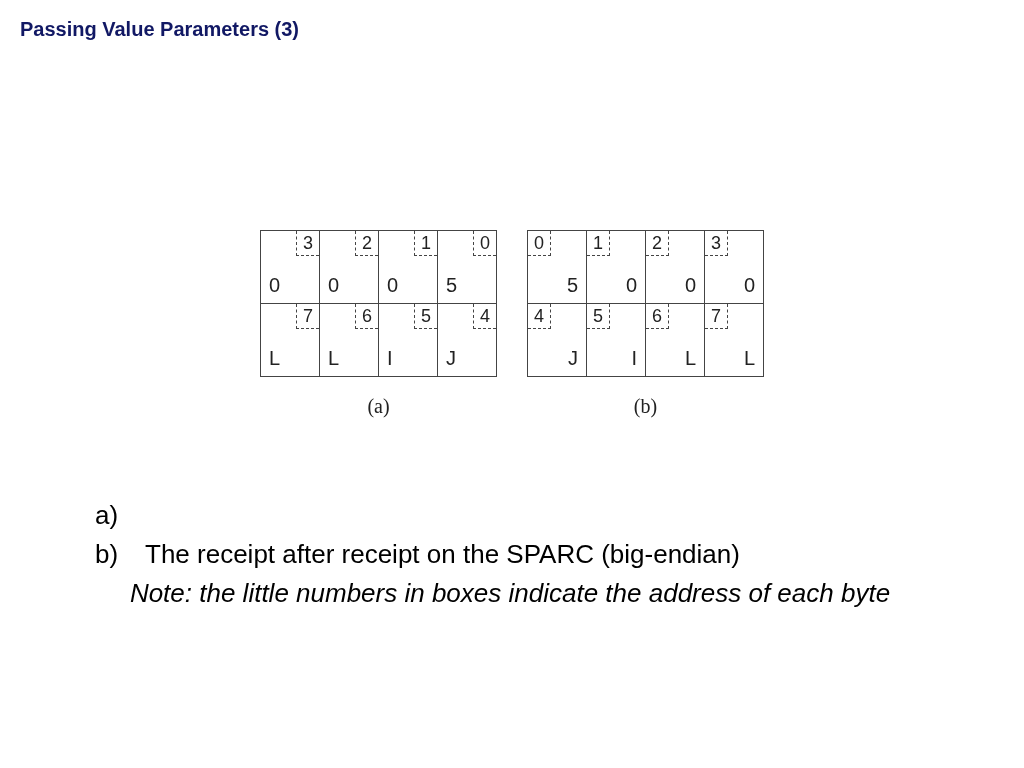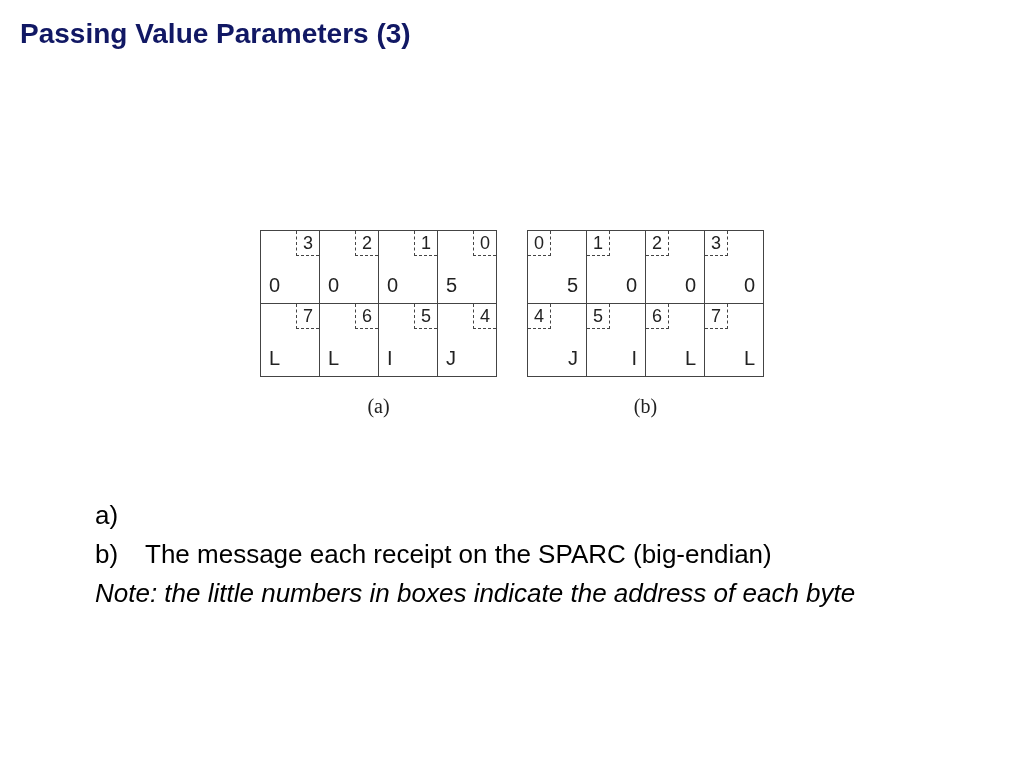--- a/index.html
+++ b/index.html
@@ -16,21 +16,21 @@
     width: 1024px;
     height: 768px;
     box-sizing: border-box;
   }
   .title {
     position: absolute;
     left: 20px;
     top: 18px;
     color: #111864;
     font-weight: bold;
-    font-size: 28px;
+    font-size: 20px;
   }
   .diagram-area {
     position: absolute;
     top: 230px;
     left: 0;
     width: 1024px;
     display: flex;
     justify-content: center;
     gap: 30px;
     font-family: Arial, Helvetica, sans-serif;
@@ -99,20 +99,21 @@
   }
   .note {
     font-style: italic;
     padding-left: 0px;
     text-indent: 0;
   }
   .note-indent {
     display: block;
     padding-left: 72px;
     text-indent: -72px;
+    text-align: center;
   }
 </style>
 </head>
 <body>
 
 <div class="slide">
 
   <div class="title">Passing Value Parameters (3)</div>
 
   <div class="diagram-area">
@@ -206,20 +207,20 @@
     </div>
 
   </div>
 
   <div class="text-block">
     <div class="item">
       <span class="marker">a)</span>
     </div>
     <div class="item">
       <span class="marker">b)</span>
-      <span>The message each receipt on the SPARC (big-endian)</span>
+      <span>The receipt after receipt on the SPARC (big-endian)</span>
     </div>
     <div class="note">
       <span class="note-indent">Note: the little numbers in boxes indicate the address of each byte</span>
     </div>
   </div>
 
 </div>
 
 </body></html>

